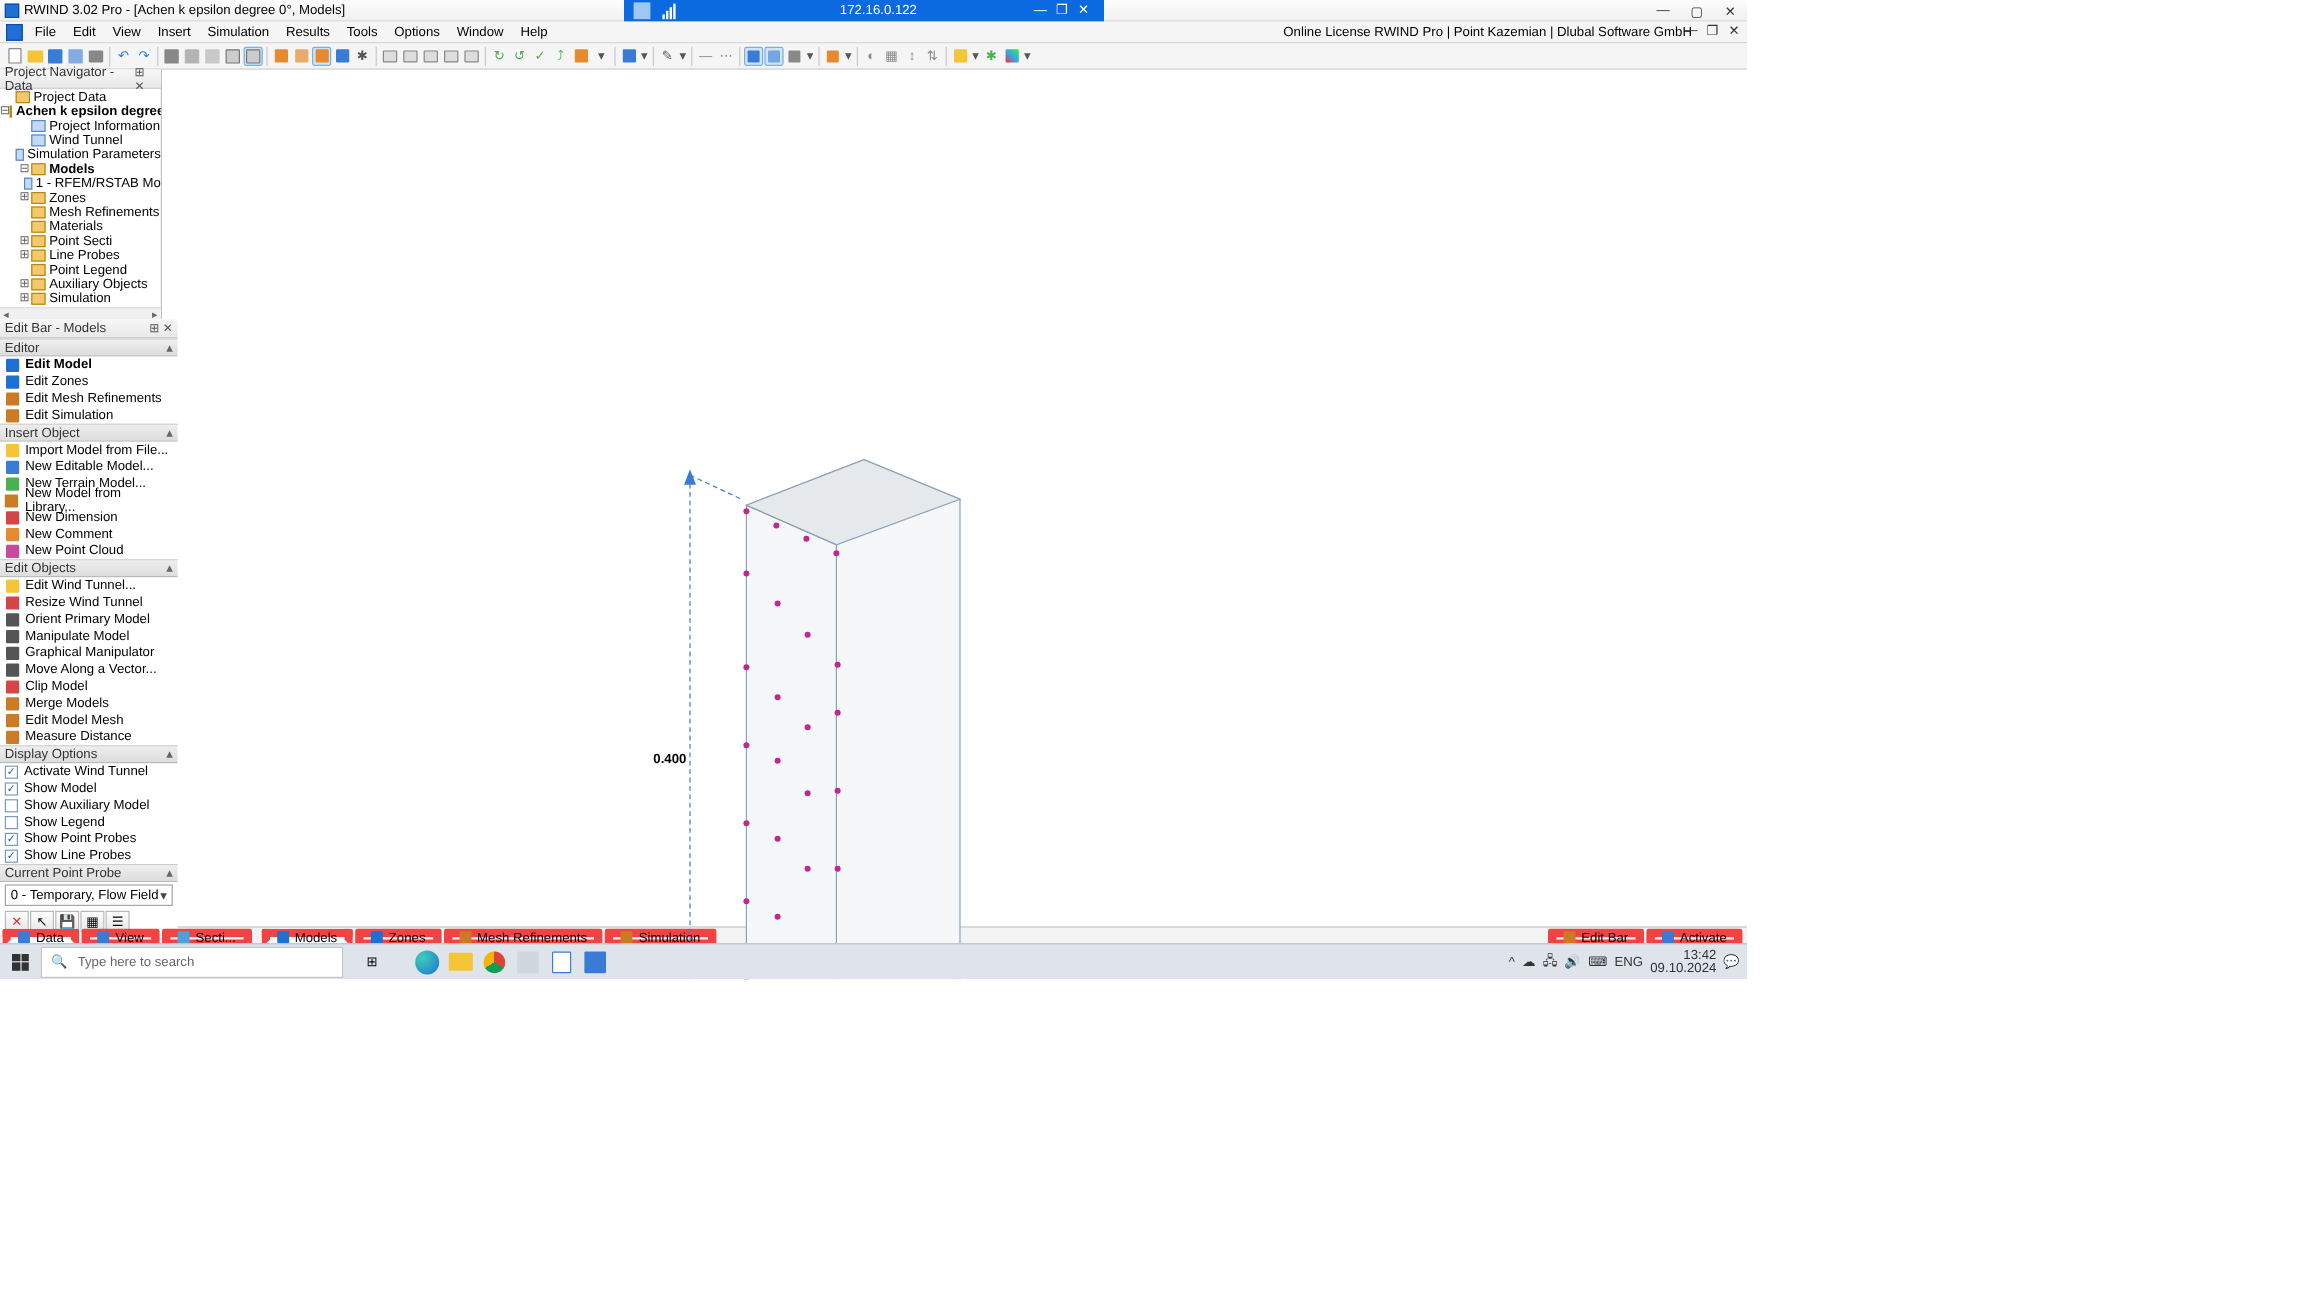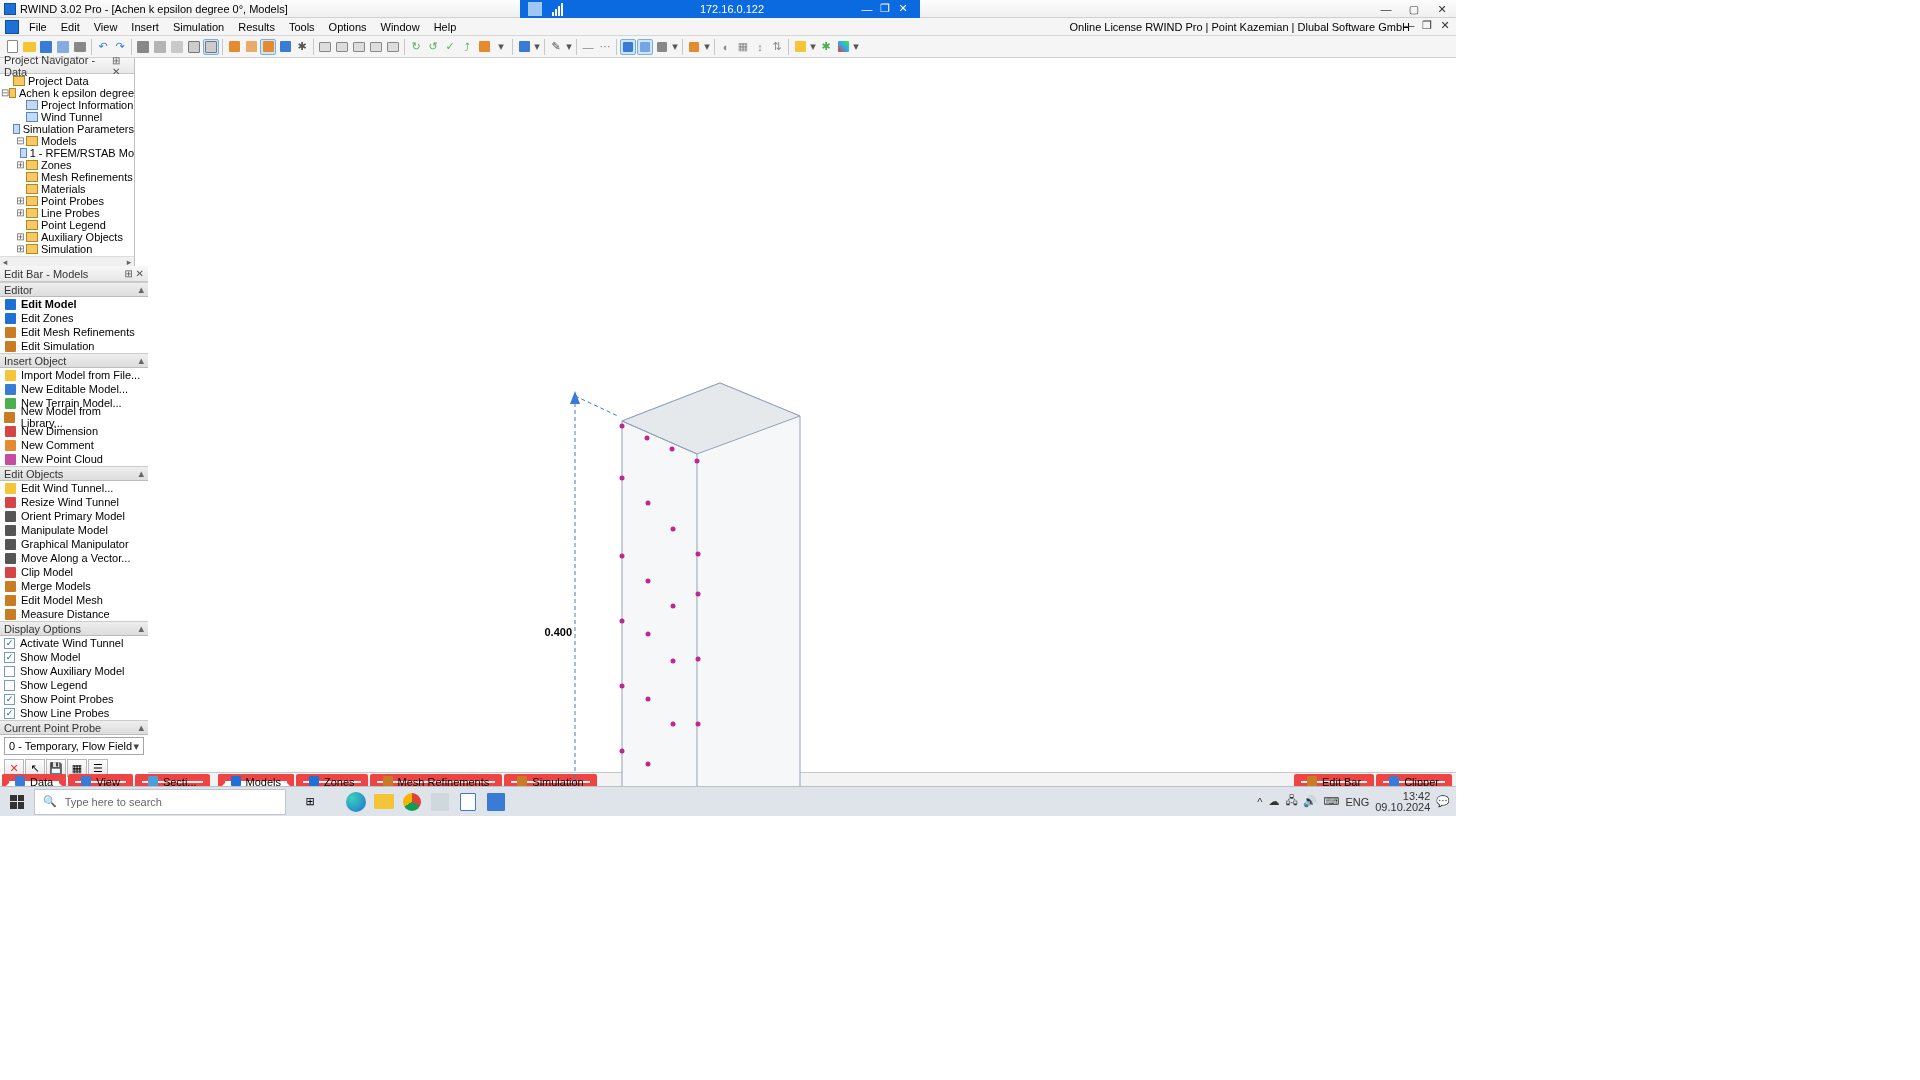--- a/index.html
+++ b/index.html
@@ -39,21 +39,21 @@
 
 .left { width: 135px; border-right: 1px solid #c0c0c0; display:flex; flex-direction:column; background:#fff; }
 .panel-head { height: 16px; background: linear-gradient(#f7f7f7,#e8e8e8); border-bottom: 1px solid #c8c8c8; display:flex; align-items:center; padding: 0 4px; font-size:11px; color:#333; }
 .panel-head .pin { margin-left:auto; font-size:10px; color:#555;}
 .tree { flex:1; overflow:hidden; padding: 1px 0; font-size:11px; line-height:12px; }
 .tree .node { display:flex; align-items:center; height:12px; white-space:nowrap; }
 .tree .tw { width:11px; text-align:center; color:#666; font-size:10px;}
 .tree .fold { width:12px; height:10px; background:#f5c869; border:1px solid #b58812; margin-right:3px;}
 .tree .fold.blue { background:#c4d9f5; border-color:#5a87c4;}
 .tree .ind { display:inline-block; }
-.tree .bold { font-weight:normal; }
+.tree .bold { font-weight:bold; }
 .tree-scroll { height:10px; display:flex; align-items:center; justify-content:space-between; border-top:1px solid #ddd; background:#f0f0f0;}
 .tree-scroll span { width:10px; text-align:center; color:#666; font-size:9px;}
 
 
 .viewport { flex:1; position:relative; background:#fff; border-right:1px solid #c0c0c0;}
 .viewport svg { position:absolute; top:0; left:0; }
 
 
 .right { width: 148px; display:flex; flex-direction:column; background:#fff;}
 .sect-head { height:15px; background: linear-gradient(#eee,#ddd); border-top:1px solid #ccc; border-bottom:1px solid #bbb; padding: 0 4px; display:flex; align-items:center; color:#333; font-size:11px;}
@@ -320,21 +320,21 @@
         <div class="node">
           <span class="ind" style="width:15px"></span>
           <span class="tw"></span>
           <span class="fold "></span>
           <span class="">Materials</span>
         </div>
         <div class="node">
           <span class="ind" style="width:15px"></span>
           <span class="tw">⊞</span>
           <span class="fold "></span>
-          <span class="">Point Probes</span>
+          <span class="">Point Secti</span>
         </div>
         <div class="node">
           <span class="ind" style="width:15px"></span>
           <span class="tw">⊞</span>
           <span class="fold "></span>
           <span class="">Line Probes</span>
         </div>
         <div class="node">
           <span class="ind" style="width:15px"></span>
           <span class="tw"></span>
@@ -637,21 +637,21 @@
       </div>
     </div>
   <div class="spacer"></div>
   <div id="btabs-right" style="display:flex; margin-right:4px">
       <div class="tab">
         <span class="ic"><span class="sw" style="width:10px;height:10px;background:#c97c23"></span></span>
         <span>Edit Bar</span>
       </div>
       <div class="tab">
         <span class="ic"><span class="sw" style="width:10px;height:10px;background:#3a7bd5"></span></span>
-        <span>Clipper</span>
+        <span>Activate</span>
       </div>
     </div>
 </div>
 
 <div class="status">
   <span>For Help, press F1</span>
 </div>
 
 <div class="taskbar">
   <div class="start">

